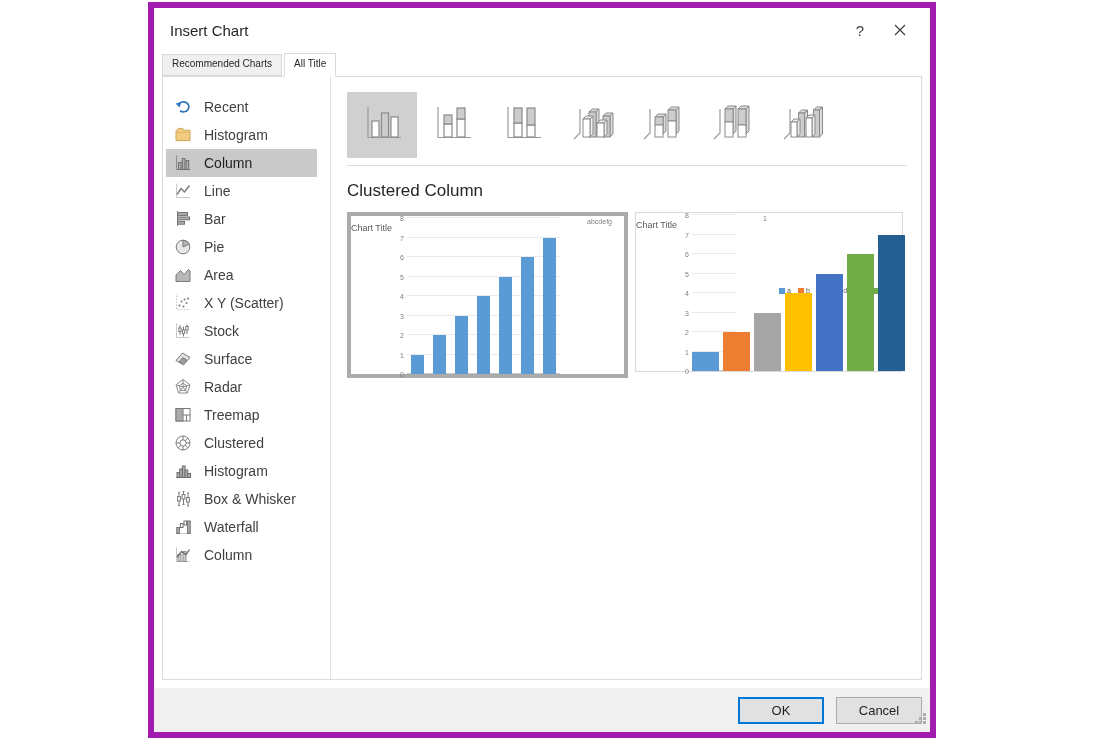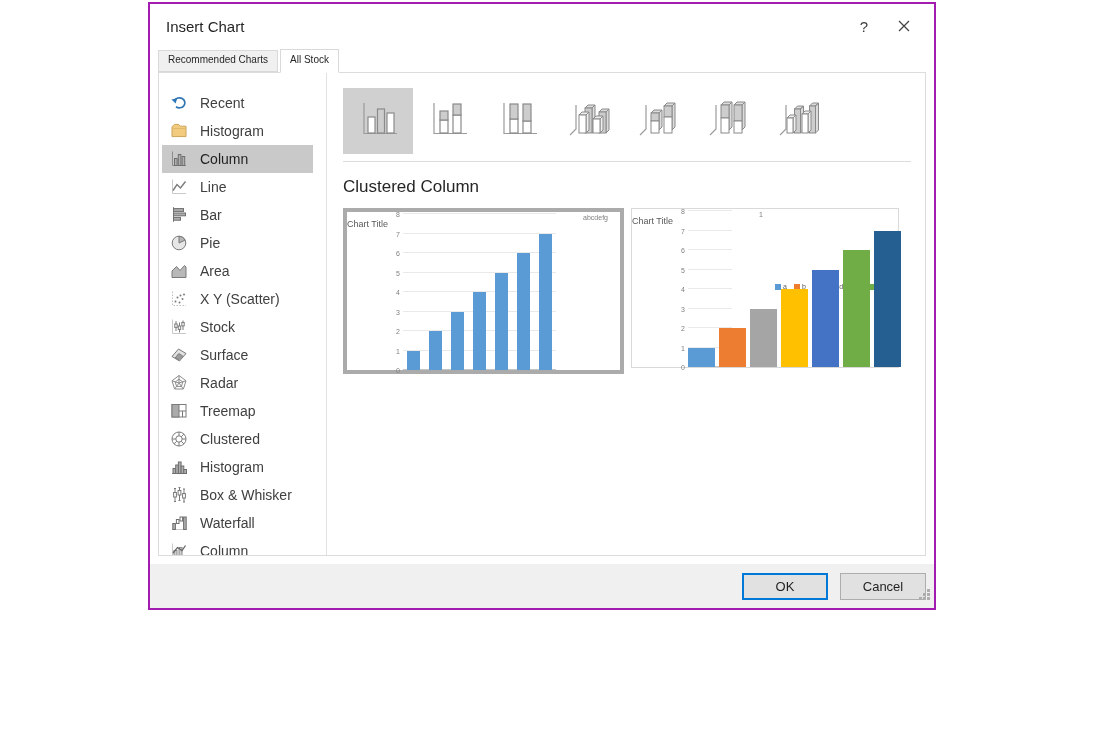--- a/index.html
+++ b/index.html
@@ -4,22 +4,22 @@
 <style>
   * { box-sizing: border-box; }
   html,body { margin:0; padding:0; }
   body {
     width:1100px; height:750px; position:relative; background:#fff;
     font-family:"Liberation Sans", sans-serif; overflow:hidden;
   }
 
   
   .dialog {
-    position:absolute; left:148px; top:2px; width:788px; height:608px;
-    border:2px solid #a21caf; background:#fff;
+    position:absolute; left:148px; top:2px; width:788px; height:736px;
+    border:6px solid #a21caf; background:#fff;
     display:flex; flex-direction:column;
   }
   .titlebar { height:44px; flex:none; display:flex; align-items:center; padding:0 10px 0 16px; background:#fff; }
   .titlebar .title { flex:1; font-size:15px; color:#262626; }
   .tb-btn {
     width:40px; height:30px; border:none; background:none; cursor:pointer;
     font-size:15px; color:#404040; display:flex; align-items:center; justify-content:center;
     font-family:"Liberation Sans", sans-serif;
   }
 
@@ -105,21 +105,21 @@
       <span><svg width="12" height="12" viewBox="0 0 12 12">
             <path d="M1,1 L11,11 M11,1 L1,11" stroke="#404040" stroke-width="1.2" fill="none"></path>
           </svg></span>
     </button>
   </div>
 
   <div class="tabarea">
 
     <div class="tabs">
       <div class="tab">Recommended Charts</div>
-      <div class="tab active">All Stock</div>
+      <div class="tab active">All Title</div>
     </div>
 
     <div class="panel">
 
       <div class="sidebar">
         <div class="side-item">
           <span class="icon">
               <svg width="18" height="18" viewBox="0 0 18 18">
                 <path d="M4.5,6.5 A5.5,5 0 1 1 6,12.8" fill="none" stroke="#2E75B6" stroke-width="1.7"></path>
                 <path d="M1.5,5.6 L7.2,4.2 L5.6,9.6 Z" fill="#2E75B6"></path>

